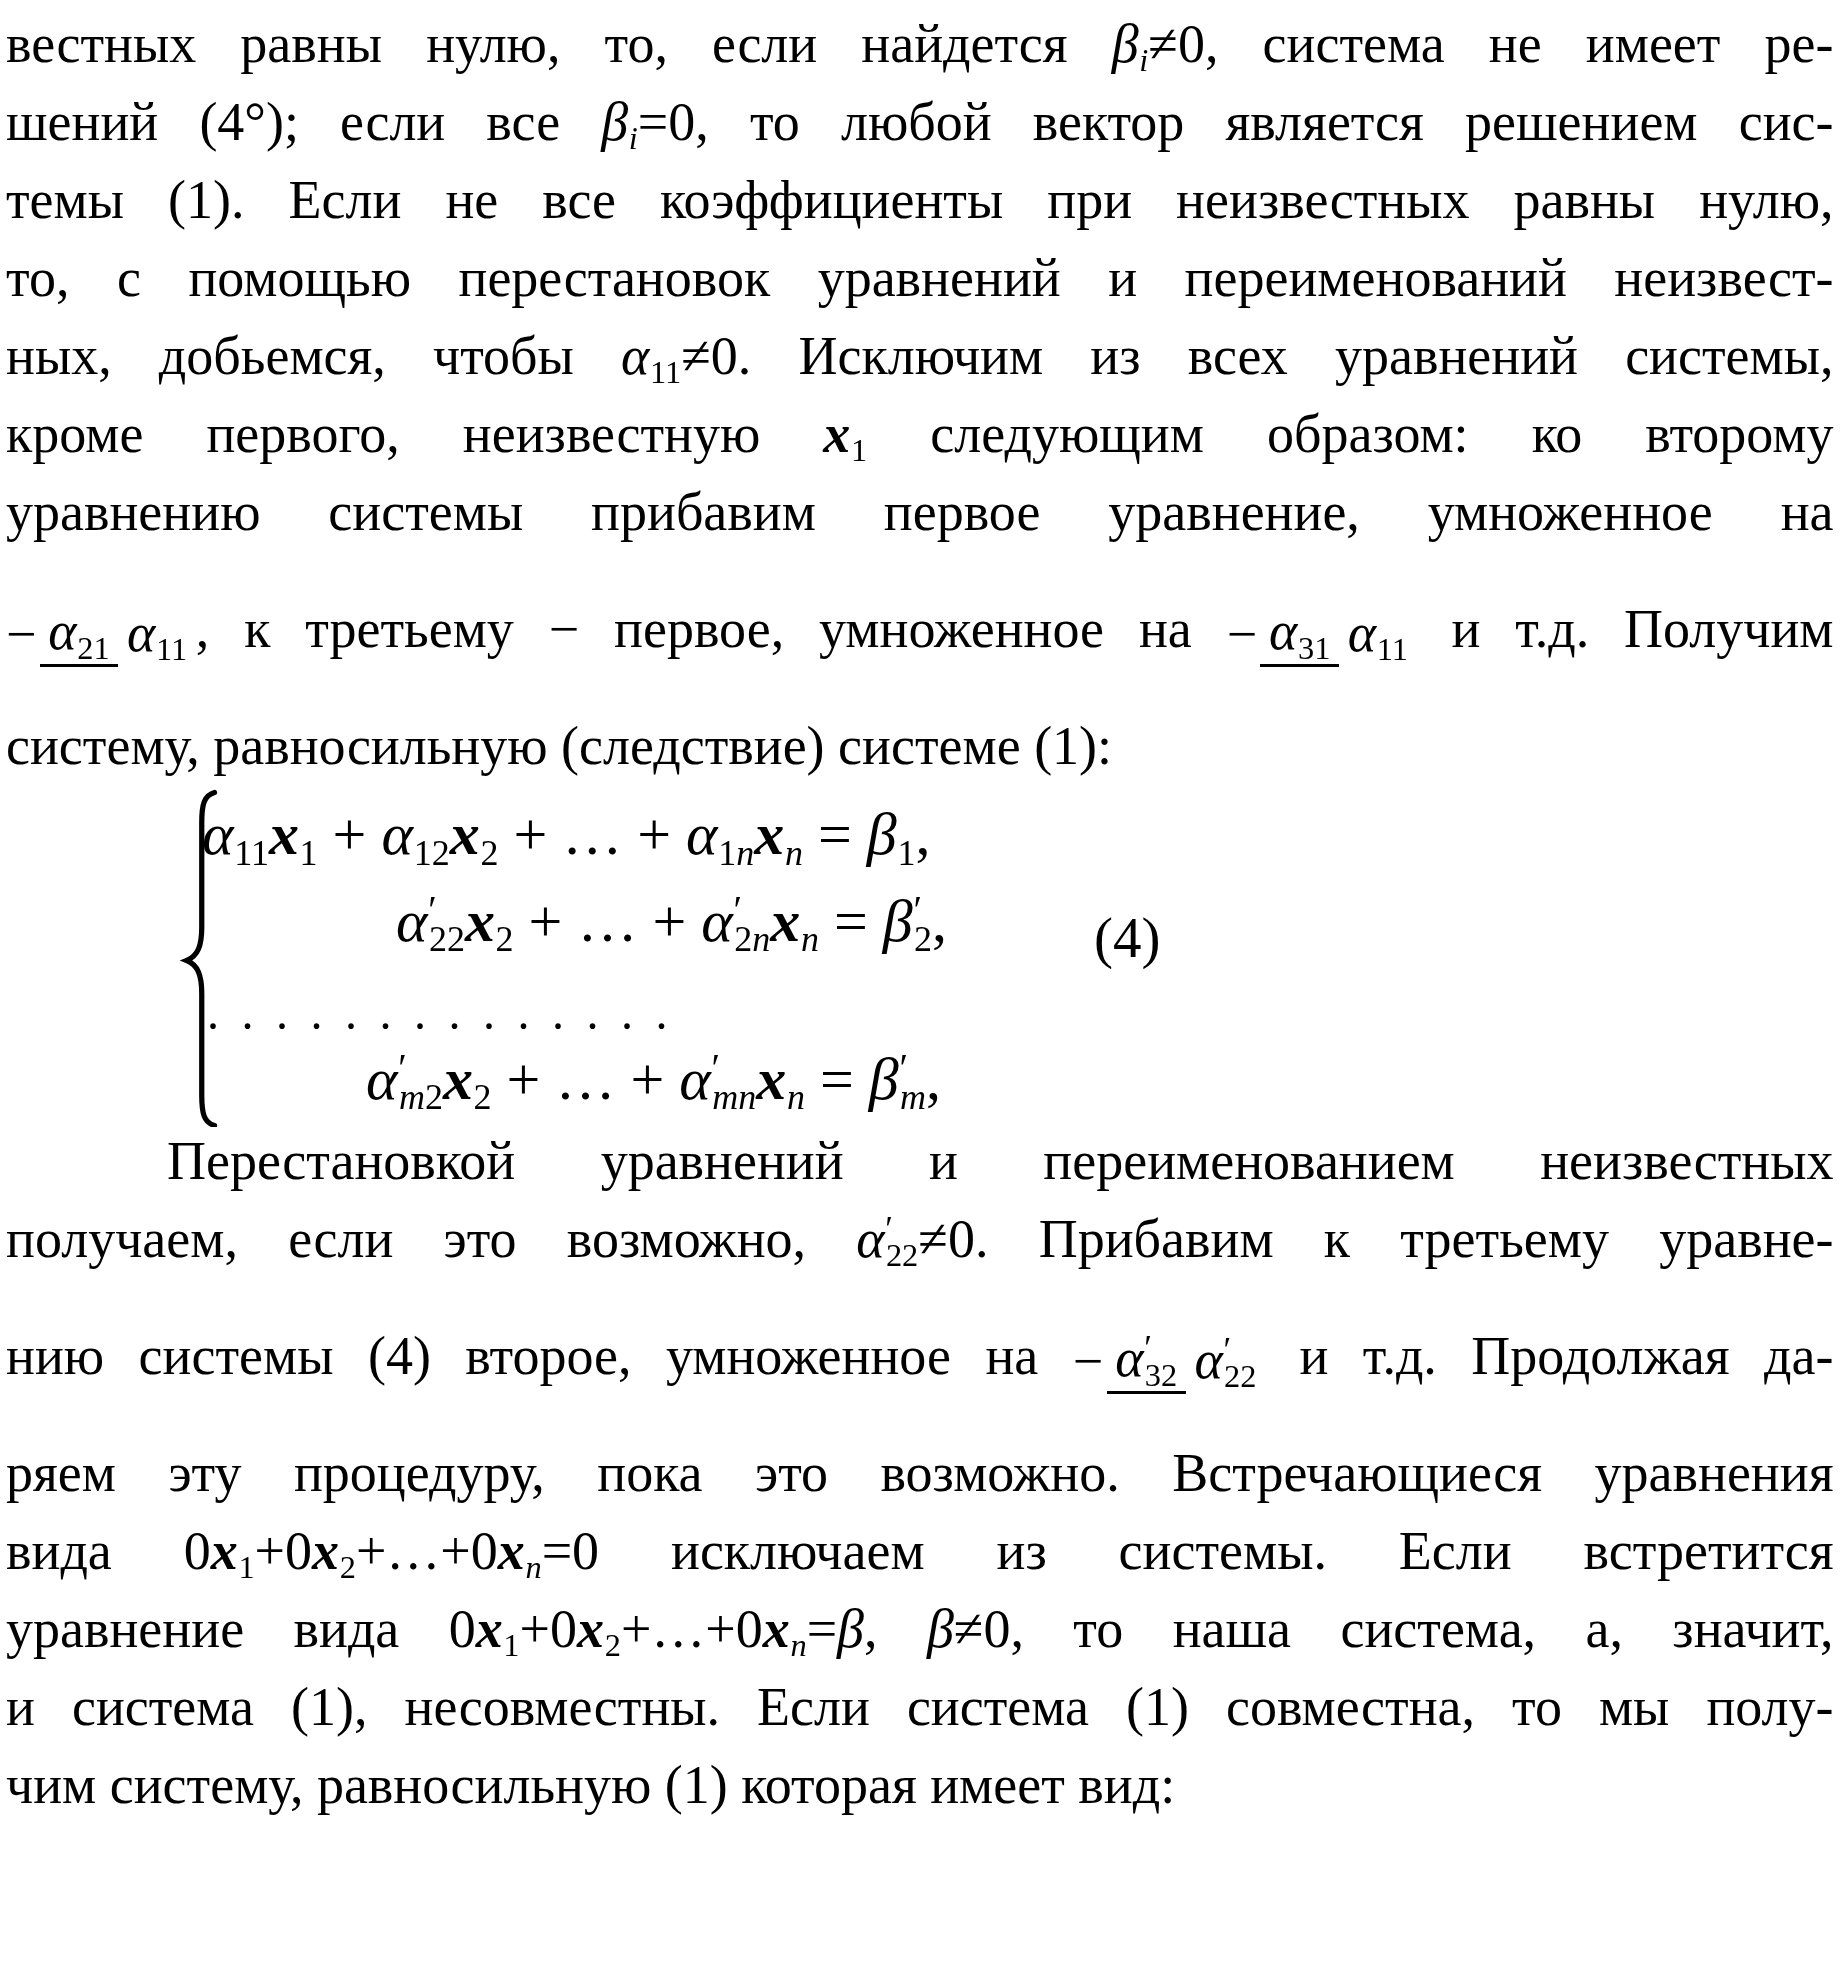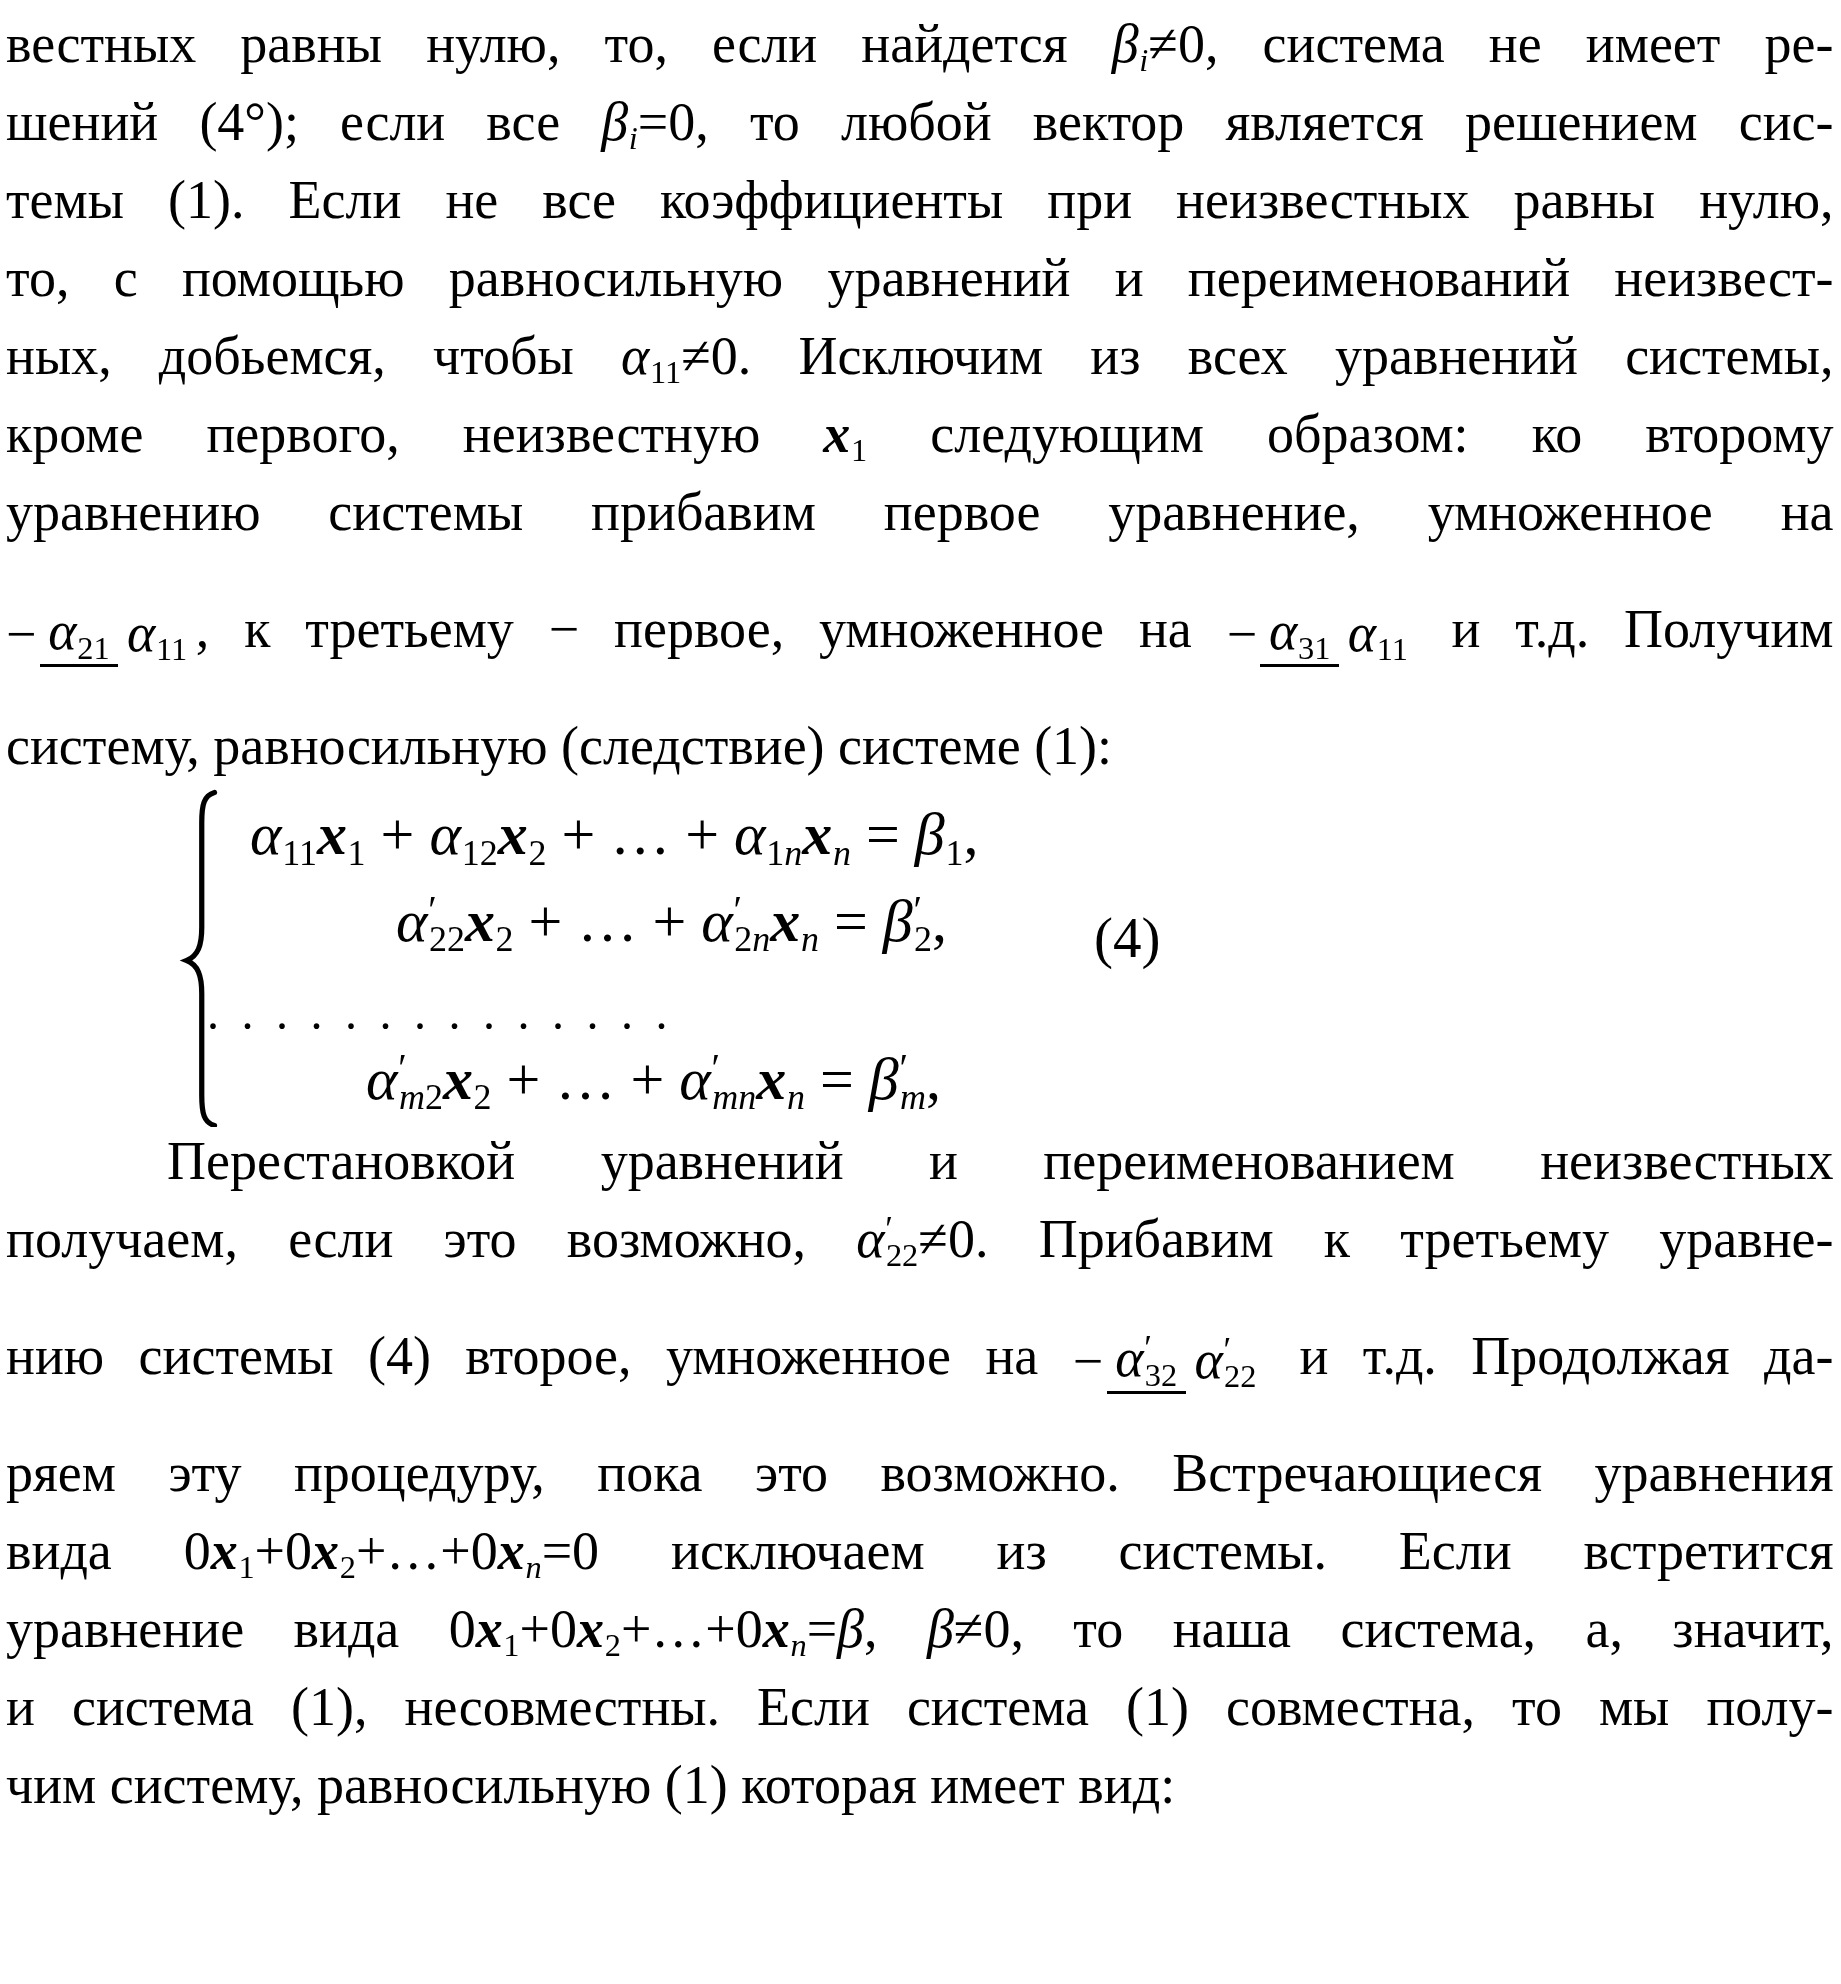--- a/index.html
+++ b/index.html
@@ -26,37 +26,37 @@
   .pr + .sub{margin-left:-.22em;}
   .fracwrap{display:inline-flex;align-items:center;vertical-align:middle;}
   .fsign{margin-right:.06em;}
   .stack{display:inline-flex;flex-direction:row;align-items:flex-start;}
   .num,.den{display:block;line-height:1.12;padding:0 .16em;text-align:center;white-space:nowrap;}
   .num{border-bottom:3.7px solid #000;padding-bottom:.05em;}
   .den{padding-top:.03em;}
   
   .sys{position:relative;height:337px;font-size:60px;}
   .eq{position:absolute;white-space:nowrap;line-height:1;}
-  .eq1{left:196px;top:19.5px;margin-left:48px;}
+  .eq1{left:196px;top:19.5px;}
   .eq2{left:390px;top:106px;}
   .dotsrow{left:201px;top:204px;font-size:48px;letter-spacing:22.5px;line-height:1;}
   .eq4{left:360px;top:264px;}
   .eqlabel{position:absolute;left:1088px;top:124px;font-size:57px;line-height:1;}
   .brace{position:absolute;left:171px;top:3px;}
 </style>
 </head>
 <body>
 
 <div class="page">
 
   <section>
     <div class="line just">вестных равны нулю, то, если найдется <span class="v">β</span><span class="sub"><em>i</em></span>≠0, система не имеет ре-</div>
     <div class="line just">шений (4°); если все <span class="v">β</span><span class="sub"><em>i</em></span>=0, то любой вектор является решением сис-</div>
     <div class="line just">темы (1). Если не все коэффициенты при неизвестных равны нулю,</div>
-    <div class="line just">то, с помощью равносильную уравнений и переименований неизвест-</div>
+    <div class="line just">то, с помощью перестановок уравнений и переименований неизвест-</div>
     <div class="line just">ных, добьемся, чтобы <span class="v">α</span><span class="sub">11</span>≠0. Исключим из всех уравнений системы,</div>
     <div class="line just">кроме первого, неизвестную <span class="v bold">x</span><span class="sub">1</span> следующим образом: ко второму</div>
     <div class="line just">уравнению системы прибавим первое уравнение, умноженное на</div>
     <div class="line fracline just"><span class="fracwrap">
           <span class="fsign">−</span>
           <span class="stack">
             <span class="num"><span class="v">α</span><span class="sub">21</span></span>
             <span class="den"><span class="v">α</span><span class="sub">11</span></span>
           </span>
         </span>, к третьему − первое, умноженное на <span class="fracwrap">

